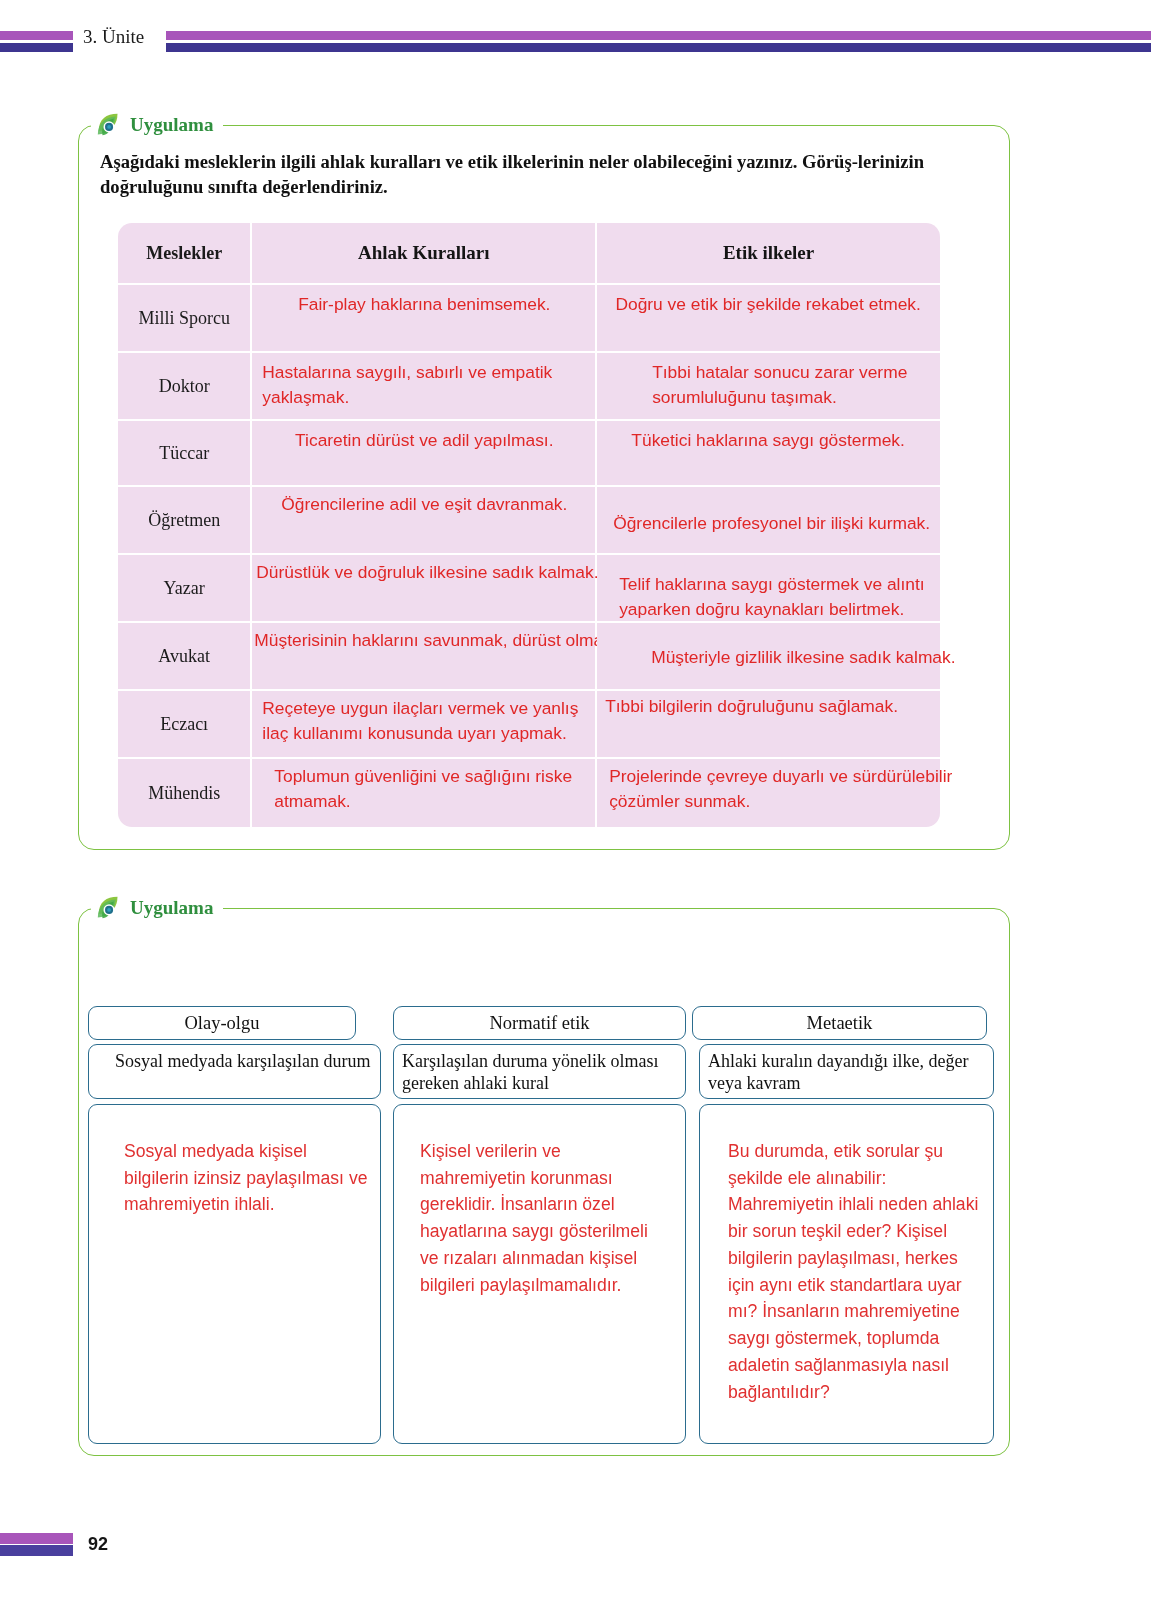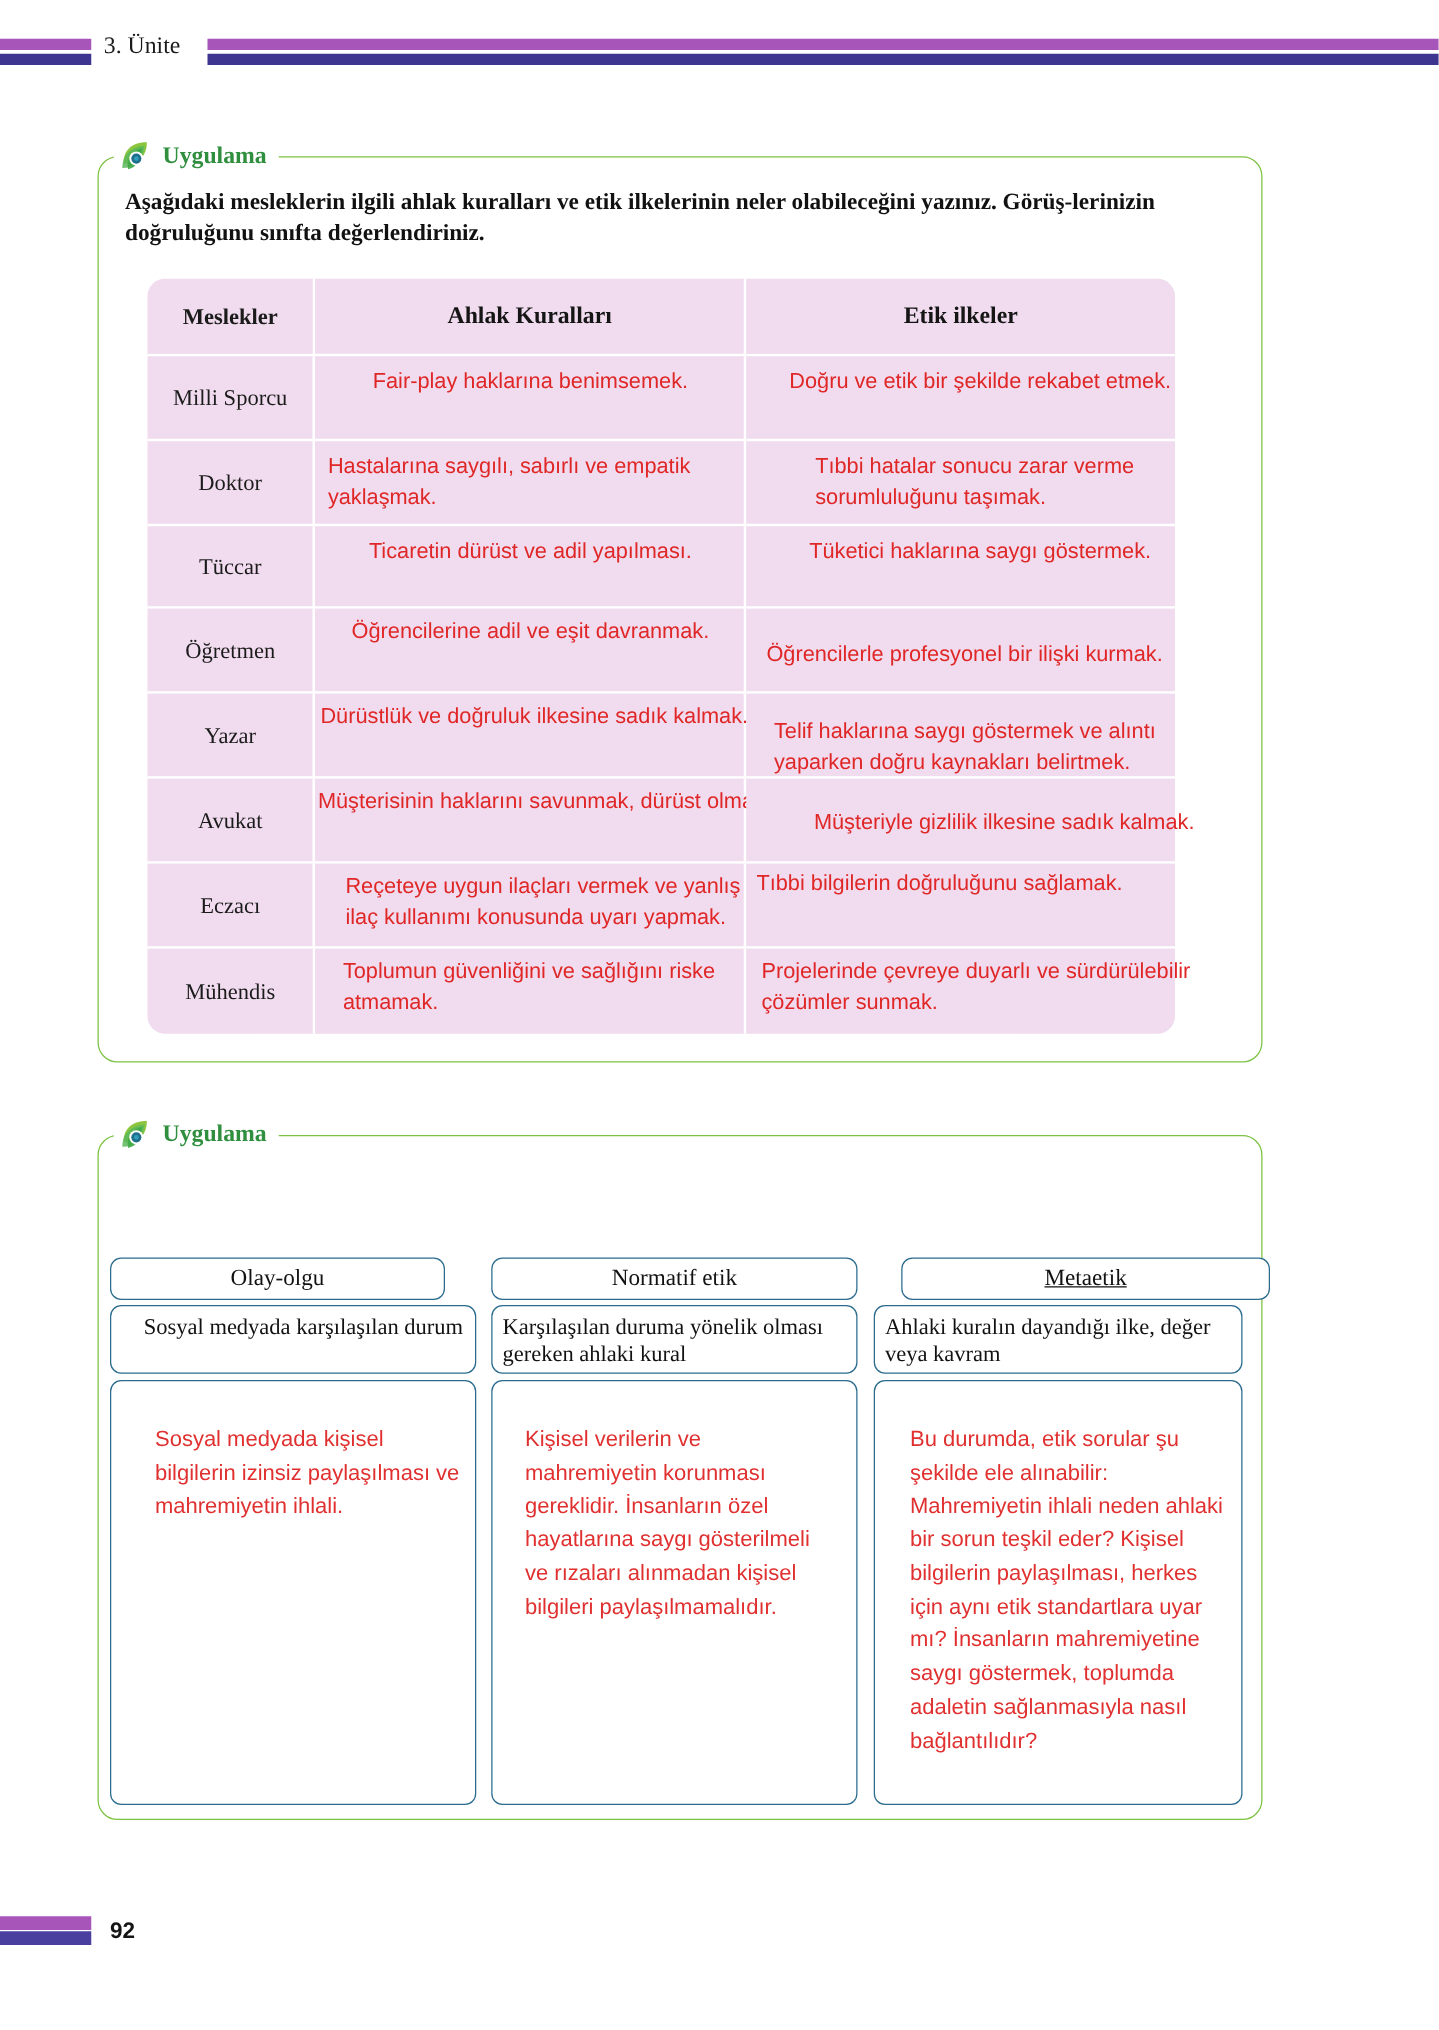--- a/index.html
+++ b/index.html
@@ -101,21 +101,21 @@
     left: 10px;
     top: 7px;
     width: 420px;
     font-family: "Liberation Sans", sans-serif;
     font-size: 17.4px;
     line-height: 1.42;
     color: #e02727;
     white-space: pre-line;
   }
   .hand.ctr { text-align: center; left: 0; width: 344px; }
-  .hand.ctr-e { text-align: center; left: 16px; width: 342px; }
+  .hand.ctr-e { text-align: center; left: 0; width: 342px; }
   .hand.sh { left: 18px; margin-left: 37px; }
 
   .tbl th:first-child { border-top-left-radius: 14px; }
   .tbl th:last-child  { border-top-right-radius: 14px; }
   .tbl tr:last-child td:first-child { border-bottom-left-radius: 14px; }
   .tbl tr:last-child td:last-child  { border-bottom-right-radius: 14px; }
 
   
   .colbox-head {
     position: absolute;
@@ -253,21 +253,21 @@
         <td class="c-rule">
           <div class="hand" style="left:2px; top:5px; width:430px;">Müşterisinin haklarını savunmak, dürüst olmak.</div>
         </td>
         <td class="c-eth">
           <div class="hand" style="left:54px; top:22px; width:420px;">Müşteriyle gizlilik ilkesine sadık kalmak.</div>
         </td>
       </tr>
       <tr style="height:68px;margin-left:16px;">
         <td class="c-prof">Eczacı</td>
         <td class="c-rule">
-          <div class="hand" style="left:24px; top:5px; width:335px;">Reçeteye uygun ilaçları vermek ve yanlış ilaç kullanımı konusunda uyarı yapmak.</div>
+          <div class="hand" style="left:10px; top:5px; width:335px;">Reçeteye uygun ilaçları vermek ve yanlış ilaç kullanımı konusunda uyarı yapmak.</div>
         </td>
         <td class="c-eth">
           <div class="hand" style="left:8px; top:3px; width:400px;">Tıbbi bilgilerin doğruluğunu sağlamak.</div>
         </td>
       </tr>
       <tr style="height:68px;">
         <td class="c-prof">Mühendis</td>
         <td class="c-rule">
           <div class="hand" style="left:22px; top:5px; width:320px;">Toplumun güvenliğini ve sağlığını riske atmamak.</div>
         </td>
@@ -296,21 +296,21 @@
   <div class="colbox-head" style="left:88px; top:1006px; width:268px;">Olay-olgu</div>
   <div class="colbox-sub" style="left:88px; top:1044px; width:293px; height:55px;padding-left:26px;">Sosyal medyada karşılaşılan durum</div>
   <div class="colbox-body" style="left:88px; top:1104px; width:293px; height:340px;"></div>
   <div class="colbox-answer" style="left:124px; top:1138px; width:250px;">Sosyal medyada kişisel bilgilerin izinsiz paylaşılması ve mahremiyetin ihlali.</div>
 
   <div class="colbox-head" style="left:393px; top:1006px; width:293px;">Normatif etik</div>
   <div class="colbox-sub" style="left:393px; top:1044px; width:293px; height:55px;">Karşılaşılan duruma yönelik olması gereken ahlaki kural</div>
   <div class="colbox-body" style="left:393px; top:1104px; width:293px; height:340px;"></div>
   <div class="colbox-answer" style="left:420px; top:1138px; width:250px;"> Kişisel verilerin ve mahremiyetin korunması gereklidir. İnsanların özel hayatlarına saygı gösterilmeli ve rızaları alınmadan kişisel bilgileri paylaşılmamalıdır.</div>
 
-  <div class="colbox-head" style="left:721px; top:1006px; width:295px;text-decoration:underline;">Metaetik</div>
+  <div class="colbox-head" style="left:692px; top:1006px; width:295px;">Metaetik</div>
   <div class="colbox-sub" style="left:699px; top:1044px; width:295px; height:55px;">Ahlaki kuralın dayandığı ilke, değer veya kavram</div>
   <div class="colbox-body" style="left:699px; top:1104px; width:295px; height:340px;"></div>
   <div class="colbox-answer" style="left:728px; top:1138px; width:258px;">Bu durumda, etik sorular şu şekilde ele alınabilir: Mahremiyetin ihlali neden ahlaki bir sorun teşkil eder? Kişisel bilgilerin paylaşılması, herkes için aynı etik standartlara uyar mı? İnsanların mahremiyetine saygı göstermek, toplumda adaletin sağlanmasıyla nasıl bağlantılıdır?</div>
 
   <div class="ftr-violet" style="top:1533px;"></div>
   <div class="ftr-indigo" style="top:1545px;"></div>
   <div class="pagenum" style="left:88px; top:1534px;">92</div>
 
 </div>
 

